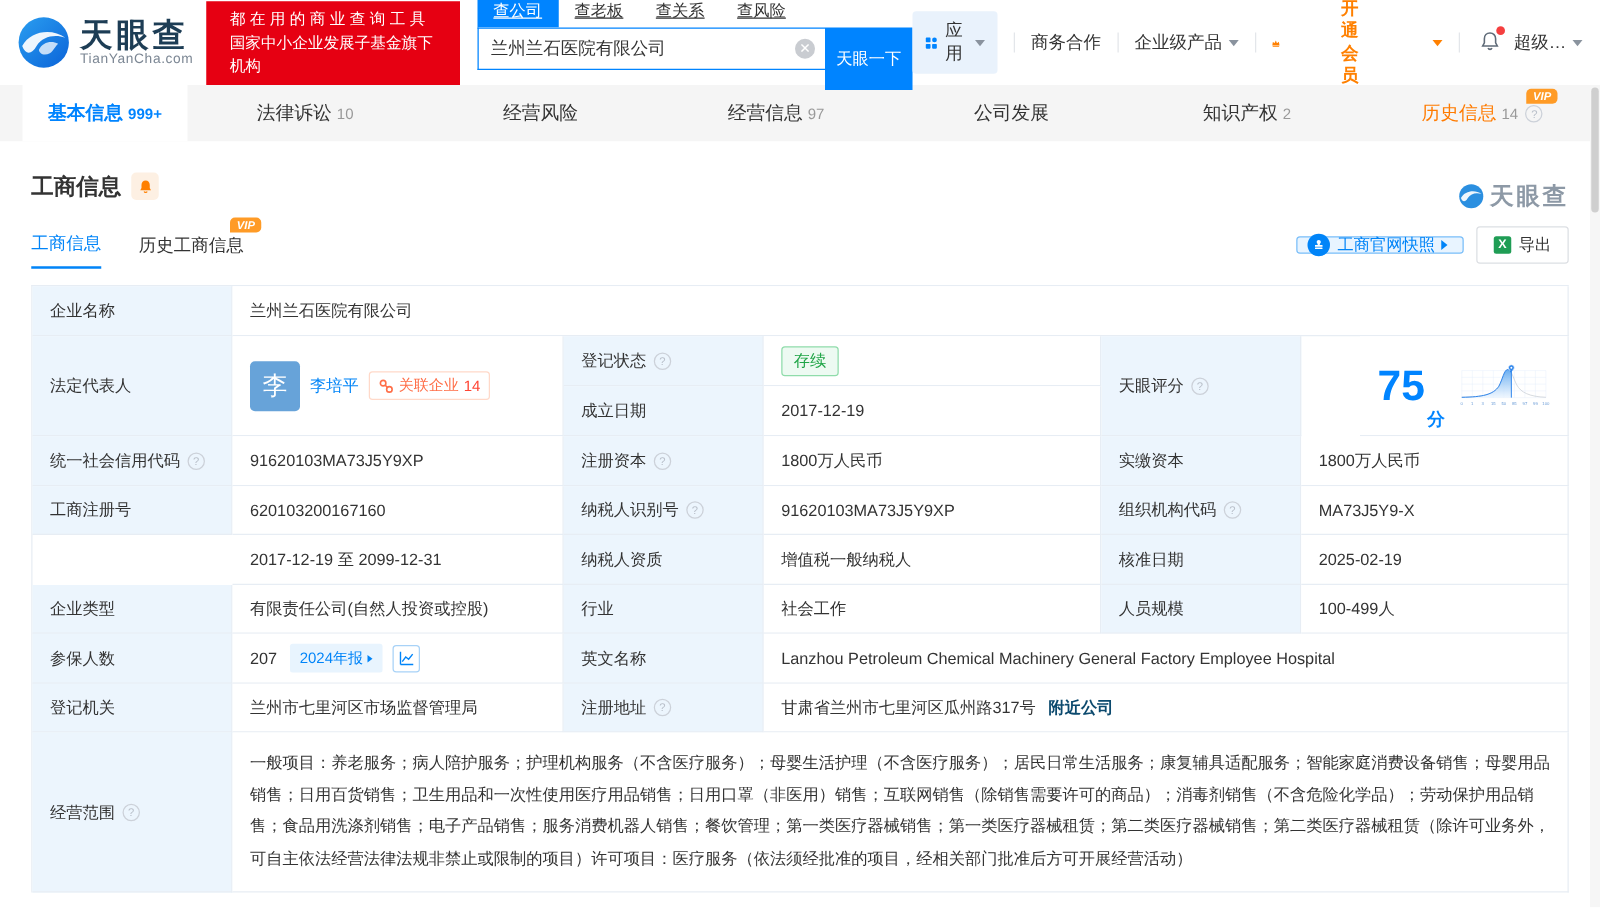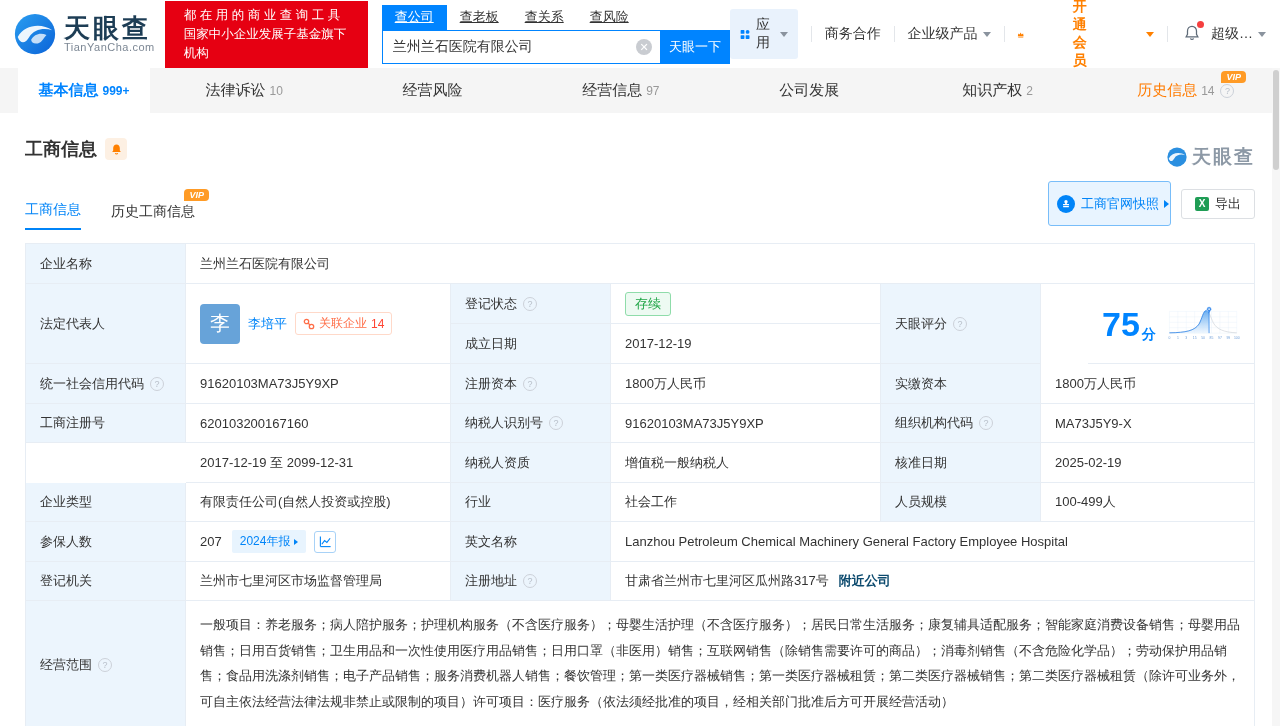--- a/index.html
+++ b/index.html
@@ -16,21 +16,21 @@
   .promo-banner { margin-left:10px; background:#e60012; color:#fff; padding:5px 19px; font-size:12.5px; line-height:19px; }
   .promo-banner .l1 { letter-spacing:3.5px; }
   .search-area { margin-left:14px; width:396px; }
   .search-tabs { display:flex; font-size:13px; color:#333; }
   .search-tab { padding:3px 13px 4px; cursor:pointer;text-decoration:underline; }
   .search-tab.active { background:#0084ff; color:#fff; }
   .search-box { display:flex; }
   .search-input-wrap { position:relative; flex:1; }
   .search-input { width:100%; height:34px; border:1px solid #0084ff; border-right:none; padding:0 30px 0 10px; font-size:14px; color:#333; outline:none; font-family:inherit; }
   .clear-icon { position:absolute; right:8px; top:9px; width:16px; height:16px; background:#c9ccd1; border-radius:50%; color:#fff; font-size:11px; line-height:16px; text-align:center; cursor:pointer; }
-  .search-btn { height:34px; background:#0084ff; color:#fff; border:none; font-size:13px; padding:0 9px; cursor:pointer; white-space:nowrap; font-family:inherit; }
+  .search-btn { height:50px; background:#0084ff; color:#fff; border:none; font-size:13px; padding:0 9px; cursor:pointer; white-space:nowrap; font-family:inherit; }
   .top-menu { margin-left:auto; display:flex; align-items:center; font-size:14px; color:#333; }
   .menu-apps { display:flex; align-items:center; background:#e9f2fc; border-radius:3px; padding:7px 10px; cursor:pointer; }
   .grid-icon { width:15px; height:15px; margin-right:6px; }
   .caret { width:0; height:0; border-left:4px solid transparent; border-right:4px solid transparent; border-top:5px solid #8a939e; margin-left:5px; display:inline-block; }
   .caret.orange { border-top-color:#ff8000; }
   .menu-sep { width:1px; height:16px; background:#e3e6ea; margin:0 13px; }
   .menu-item { cursor:pointer; display:flex; align-items:center; white-space:nowrap; }
   .menu-vip { color:#ff8000; font-weight:bold; display:flex; align-items:center; cursor:pointer;gap:44px; }
   .crown-icon { width:17px; height:17px; margin-right:4px; }
   .bell-wrap { position:relative; margin:0 10px 0 2px; cursor:pointer; }
@@ -57,30 +57,30 @@
   .watermark { position:absolute; right:25px; top:144px; display:flex; align-items:center; }
   .watermark .logo-swirl { width:22px; height:22px; }
   .watermark-text { font-size:19px; font-weight:bold; color:#8d99a6; letter-spacing:2px; margin-left:4px; }
 
   .section-tabs-row { display:flex; align-items:flex-end; padding:0 25px; margin-top:20px; }
   .sec-tab { font-size:14px; color:#333; padding-bottom:9px; cursor:pointer; position:relative; }
   .sec-tab.active { color:#0084f8; border-bottom:2px solid #0084f8; }
   .sec-tab + .sec-tab { margin-left:30px; }
   .sec-tab .vip-badge { top:-14px; right:-14px; }
   .right-actions { margin-left:auto; display:flex; align-items:center; margin-bottom:4px; }
-  .btn-snapshot { display:flex; align-items:center; height:45px; background:#e8f4ff; border:1px solid #78bdf9; border-radius:3px; color:#0084f8; font-size:13px; padding:0 1px 0 8px; cursor:pointer; }
+  .btn-snapshot { display:flex; align-items:center; height:14px; background:#e8f4ff; border:1px solid #78bdf9; border-radius:3px; color:#0084f8; font-size:13px; padding:0 12px 0 8px; cursor:pointer; }
   .stamp-circle { width:18px; height:18px; background:#0084f8; border-radius:50%; display:flex; align-items:center; justify-content:center; margin-right:6px; }
   .stamp-circle svg { width:10px; height:10px; }
   .arrow-r { width:0; height:0; border-top:4px solid transparent; border-bottom:4px solid transparent; border-left:5px solid #0084f8; margin-left:5px; }
   .btn-export { display:flex; align-items:center; height:30px; background:#fff; border:1px solid #dcdfe3; border-radius:3px; color:#333; font-size:13px; padding:0 13px; margin-left:10px; cursor:pointer; }
   .xls-icon { width:14px; height:14px; background:#1f9d55; border-radius:2px; color:#fff; font-size:10px; font-weight:bold; line-height:14px; text-align:center; margin-right:6px; }
 
   
   .info-table { margin:13px 25px 0; border-top:1px solid #e7edf4; border-left:1px solid #e7edf4; display:grid; grid-template-columns:160px 265px 160px 270px 160px 1fr; grid-template-rows:40px 40px 40px 40px 39px 40px 39px 40px 39px 128px; font-size:13px; color:#333; }
-  .tcell { border-right:1px solid #e7edf4; border-bottom:1px solid #e7edf4; display:flex; align-items:center; padding:16px 14px; background:#fff; min-width:0; }
+  .tcell { border-right:1px solid #e7edf4; border-bottom:1px solid #e7edf4; display:flex; align-items:center; padding:0 14px; background:#fff; min-width:0; }
   .tcell.lbl { background:#ecf5fd; }
   .status-badge { border:1px solid #8fdcaa; background:#edfaf2; color:#20a547; border-radius:3px; padding:2px 9px; font-size:13px; }
   .avatar { width:40px; height:40px; background:#67a3d9; border-radius:4px; color:#fff; font-size:20px; display:flex; align-items:center; justify-content:center; flex:none; cursor:pointer; }
   .rep-name { color:#0084f8; margin:0 8px; cursor:pointer; }
   .related-badge { display:flex; align-items:center; border:1px solid #ffd9c9; border-radius:3px; padding:2px 7px; font-size:12px; color:#ff6e48; cursor:pointer; }
   .related-badge svg { width:12px; height:12px; margin-right:4px; }
   .related-badge .num { color:#ff4433; margin-left:4px; }
   .score-val { font-size:34px; font-weight:bold; color:#0084ff; line-height:1; }
   .score-unit { font-size:14px; color:#0084ff; font-weight:bold; align-self:flex-end; margin:0 10px 3px 2px; }
   .score-cell { display:flex; align-items:center;margin-left:47px; }

